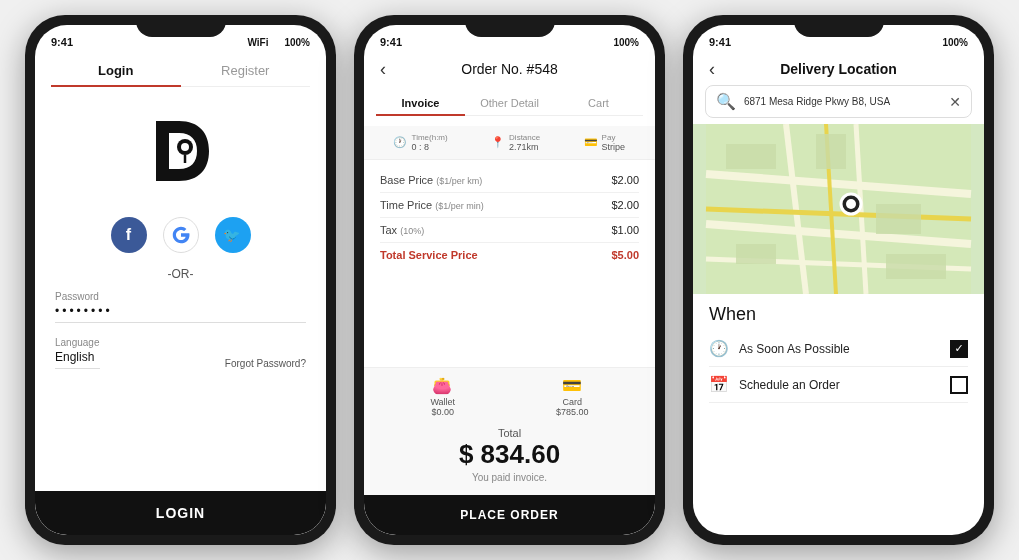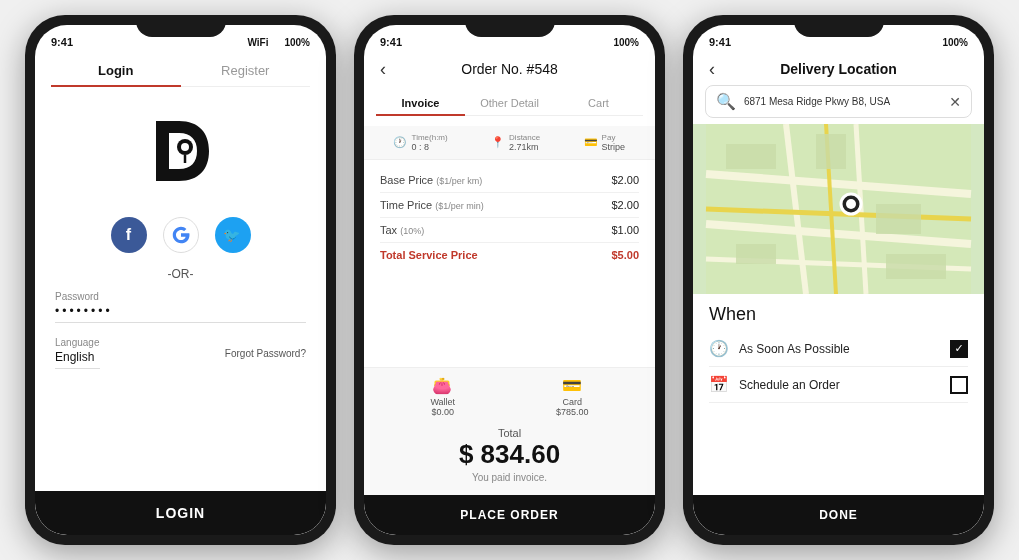--- a/index.html
+++ b/index.html
@@ -149,21 +149,21 @@
     .field-value {
       font-size: 12px;
       color: #111;
       border-bottom: 1px solid #ddd;
       padding-bottom: 4px;
     }
     .field-value.dots { letter-spacing: 3px; }
     .field-row {
       display: flex;
       justify-content: space-between;
-      align-items: center;
+      align-items: flex-end;
       gap: 29px;
     }
     .forgot-link { font-size: 10px; color: #555; }
 
     .login-btn {
       background: #111;
       color: #fff;
       text-align: center;
       padding: 14px;
       border-radius: 0 0 32px 32px;
@@ -608,17 +608,16 @@
           </div>
         </div>
         <div class="when-option">
           <span class="when-icon">📅</span>
           <span class="when-text">Schedule an Order</span>
           <div class="when-check unchecked"></div>
         </div>
       </div>
 
       <div style="flex:1"></div>
-      <div class="done-btn">DONE</div>
     </div>
   </div>
 
 </div>
 
 </body></html>

